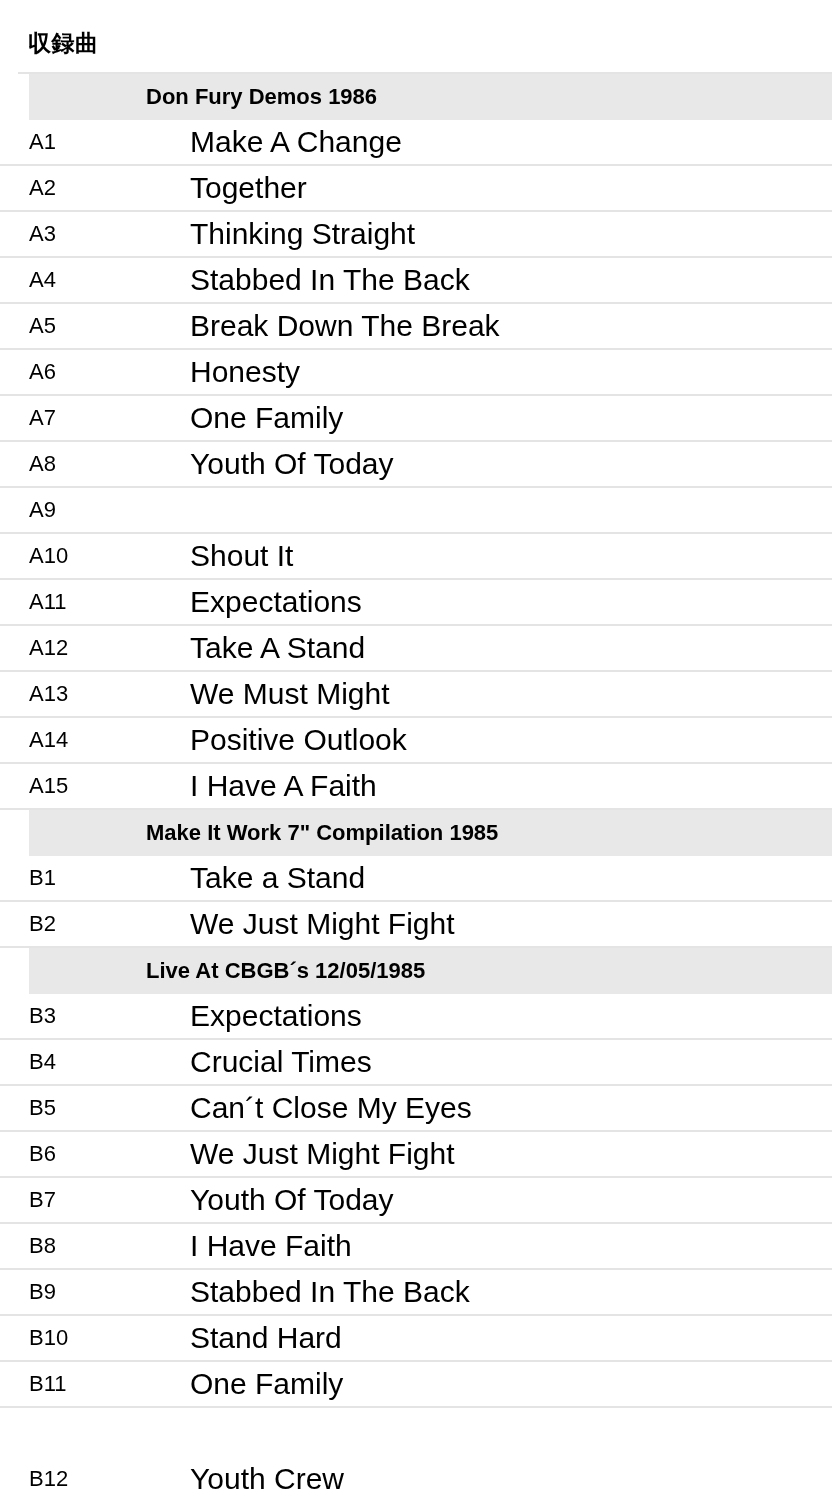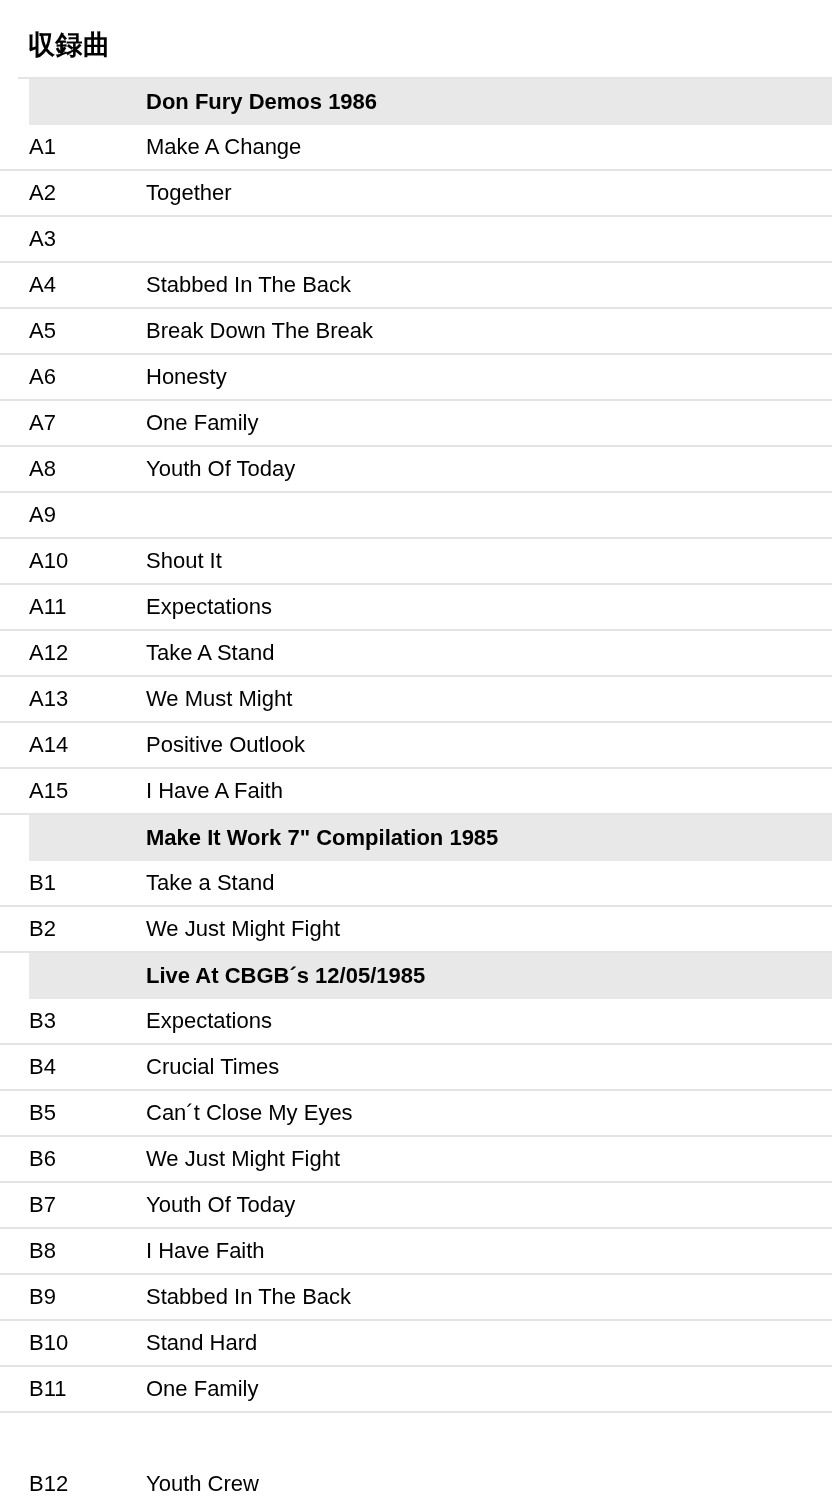--- a/index.html
+++ b/index.html
@@ -17,21 +17,21 @@
   }
 
   .page {
     position: relative;
     width: 832px;
     height: 1500px;
     box-sizing: border-box;
   }
 
   .page-title {
-    font-size: 27px;
+    font-size: 23px;
     font-weight: bold;
     line-height: 1.1;
     color: #000;
     margin: 0;
     padding: 31px 0 0 28px;
     letter-spacing: 0.5px;
   }
 
   .title-rule {
     margin: 16px 0 0 18px;
@@ -75,36 +75,37 @@
     color: #000;
     line-height: 1;
     white-space: nowrap;
   }
 
   
   .row.track {
     background: #ffffff;
     padding-left: 29px;
     border-bottom: 2px solid #e4e4e4;
+    gap: 44px;
   }
   .row.track.last {
     border-bottom: none;
     margin-top: 48px;
   }
   .track-pos {
     width: 117px;
     flex: 0 0 117px;
     font-size: 22px;
     color: #000;
     line-height: 1;
     white-space: nowrap;
   }
   .track-title {
     flex: 1 1 auto;
-    font-size: 22px;
+    font-size: 30px;
     color: #000;
     line-height: 1;
     white-space: nowrap;
   }
 </style>
 </head>
 <body>
 
 <div class="page">
 
@@ -121,20 +122,21 @@
       <li class="row track">
         <span class="track-pos">A1</span>
         <span class="track-title">Make A Change</span>
       </li>
       <li class="row track">
         <span class="track-pos">A2</span>
         <span class="track-title">Together</span>
       </li>
       <li class="row track">
         <span class="track-pos">A3</span>
+        <span class="track-title">Thinking Straight</span>
       </li>
       <li class="row track">
         <span class="track-pos">A4</span>
         <span class="track-title">Stabbed In The Back</span>
       </li>
       <li class="row track">
         <span class="track-pos">A5</span>
         <span class="track-title">Break Down The Break</span>
       </li>
       <li class="row track">

